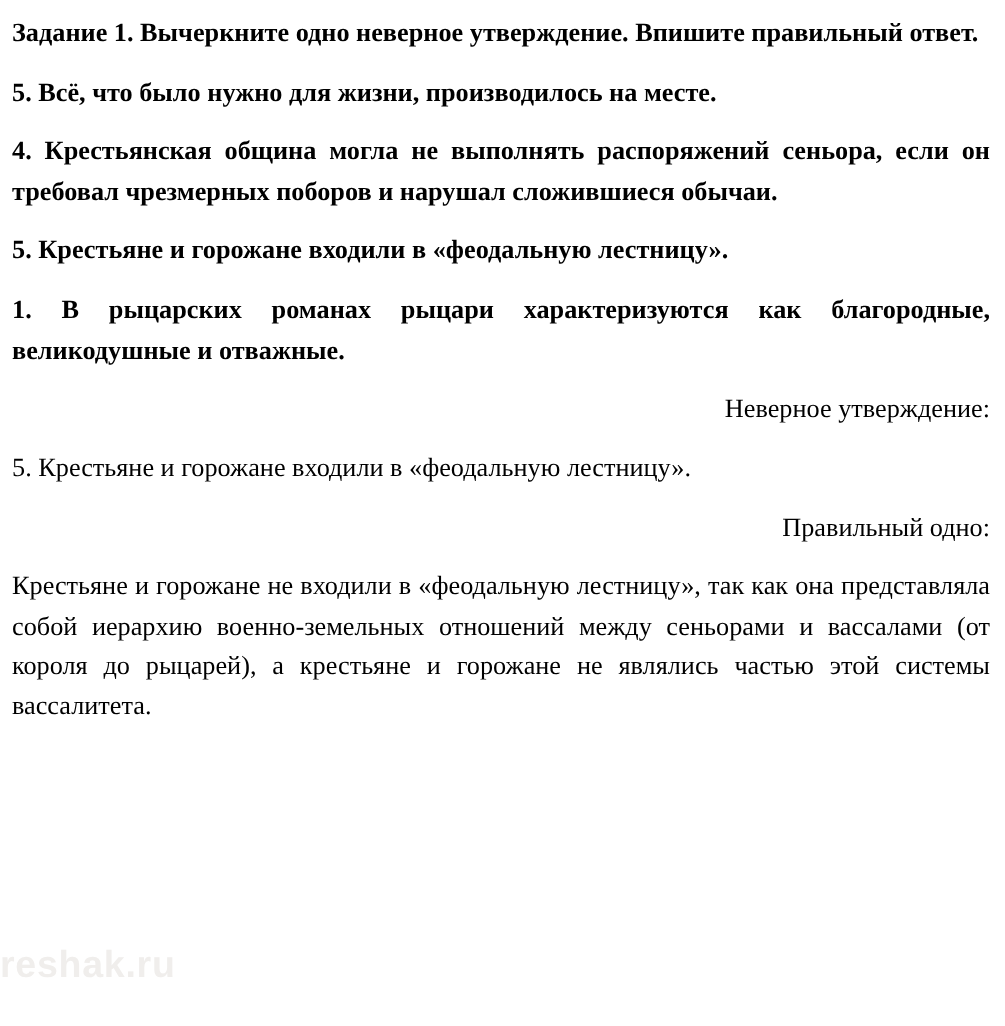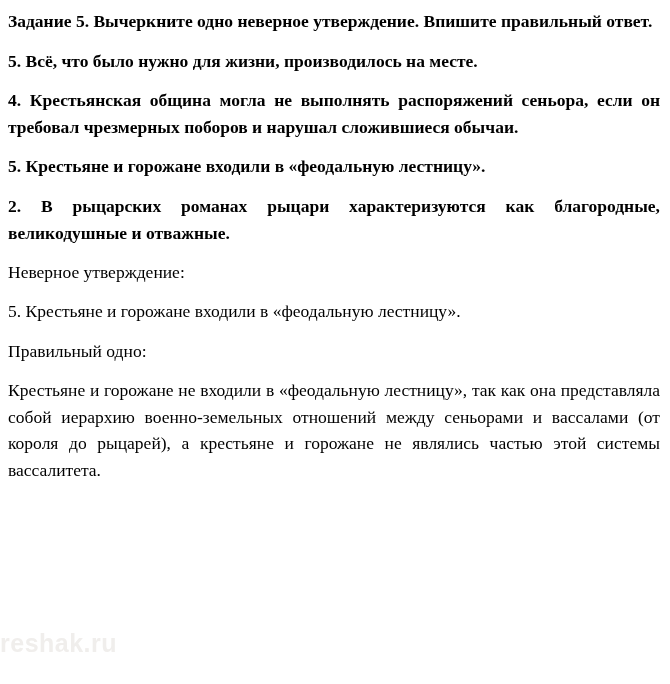--- a/index.html
+++ b/index.html
@@ -43,46 +43,46 @@
   .answer-body {
     margin-bottom: 6px;
   }
   .statement:last-of-type {
     margin-bottom: 16px;
   }
   .label-line {
     font-size: 17.5px;
     line-height: 1.5;
     margin: 0 0 13px 0;
-    text-align: left;
+    text-align: right;
   }
   .watermark {
     position: absolute;
     left: 0;
     bottom: 26px;
     font-family: "Liberation Sans", sans-serif;
     font-size: 25px;
     font-weight: bold;
     color: #f0eeec;
     letter-spacing: 0.5px;
     user-select: none;
     pointer-events: none;
   }
 </style>
 </head>
 <body>
 
 <div class="page">
 
-  <p class="task-title">Задание 5. Вычеркните одно неверное утверждение. Впишите правильный ответ.</p>
+  <p class="task-title">Задание 1. Вычеркните одно неверное утверждение. Впишите правильный ответ.</p>
 
   <p class="statement">5. Всё, что было нужно для жизни, производилось на месте.</p>
   <p class="statement">4. Крестьянская община могла не выполнять распоряжений сеньора, если он требовал чрезмерных поборов и нарушал сложившиеся обычаи.</p>
   <p class="statement">5. Крестьяне и горожане входили в «феодальную лестницу».</p>
-  <p class="statement">2. В рыцарских романах рыцари характеризуются как благородные, великодушные и отважные.</p>
+  <p class="statement">1. В рыцарских романах рыцари характеризуются как благородные, великодушные и отважные.</p>
 
   <p class="label-line">Неверное утверждение:</p>
   <p class="answer-line">5. Крестьяне и горожане входили в «феодальную лестницу».</p>
 
   <p class="label-line">Правильный одно:</p>
   <p class="answer-body">Крестьяне и горожане не входили в «феодальную лестницу», так как она представляла собой иерархию военно-земельных отношений между сеньорами и вассалами (от короля до рыцарей), а крестьяне и горожане не являлись частью этой системы вассалитета.</p>
 
   <div class="watermark">reshak.ru</div>
 </div>
 

